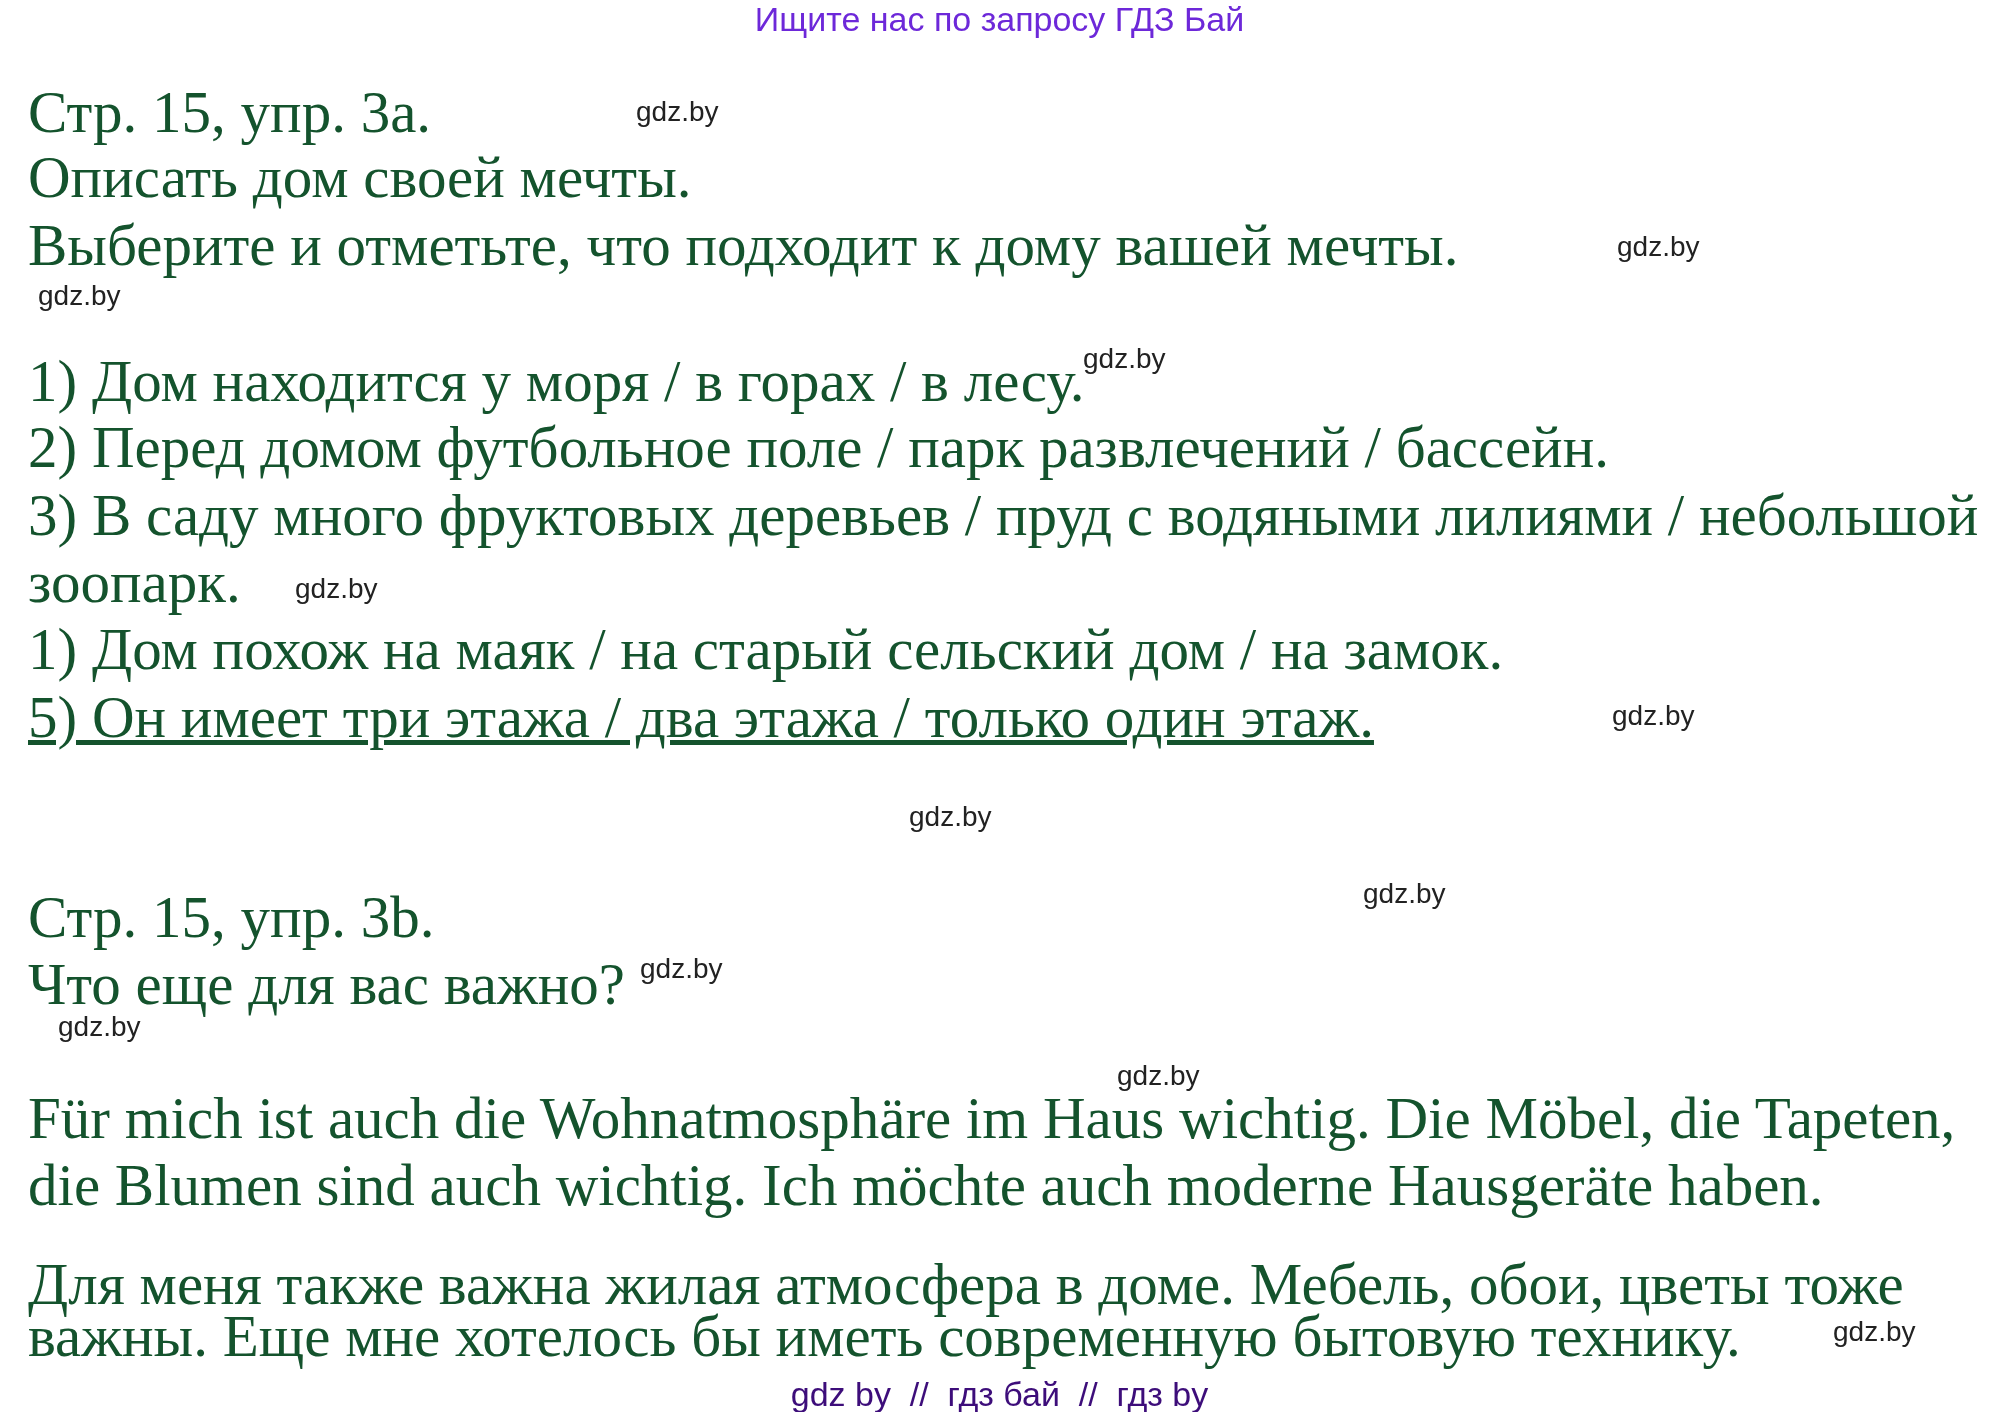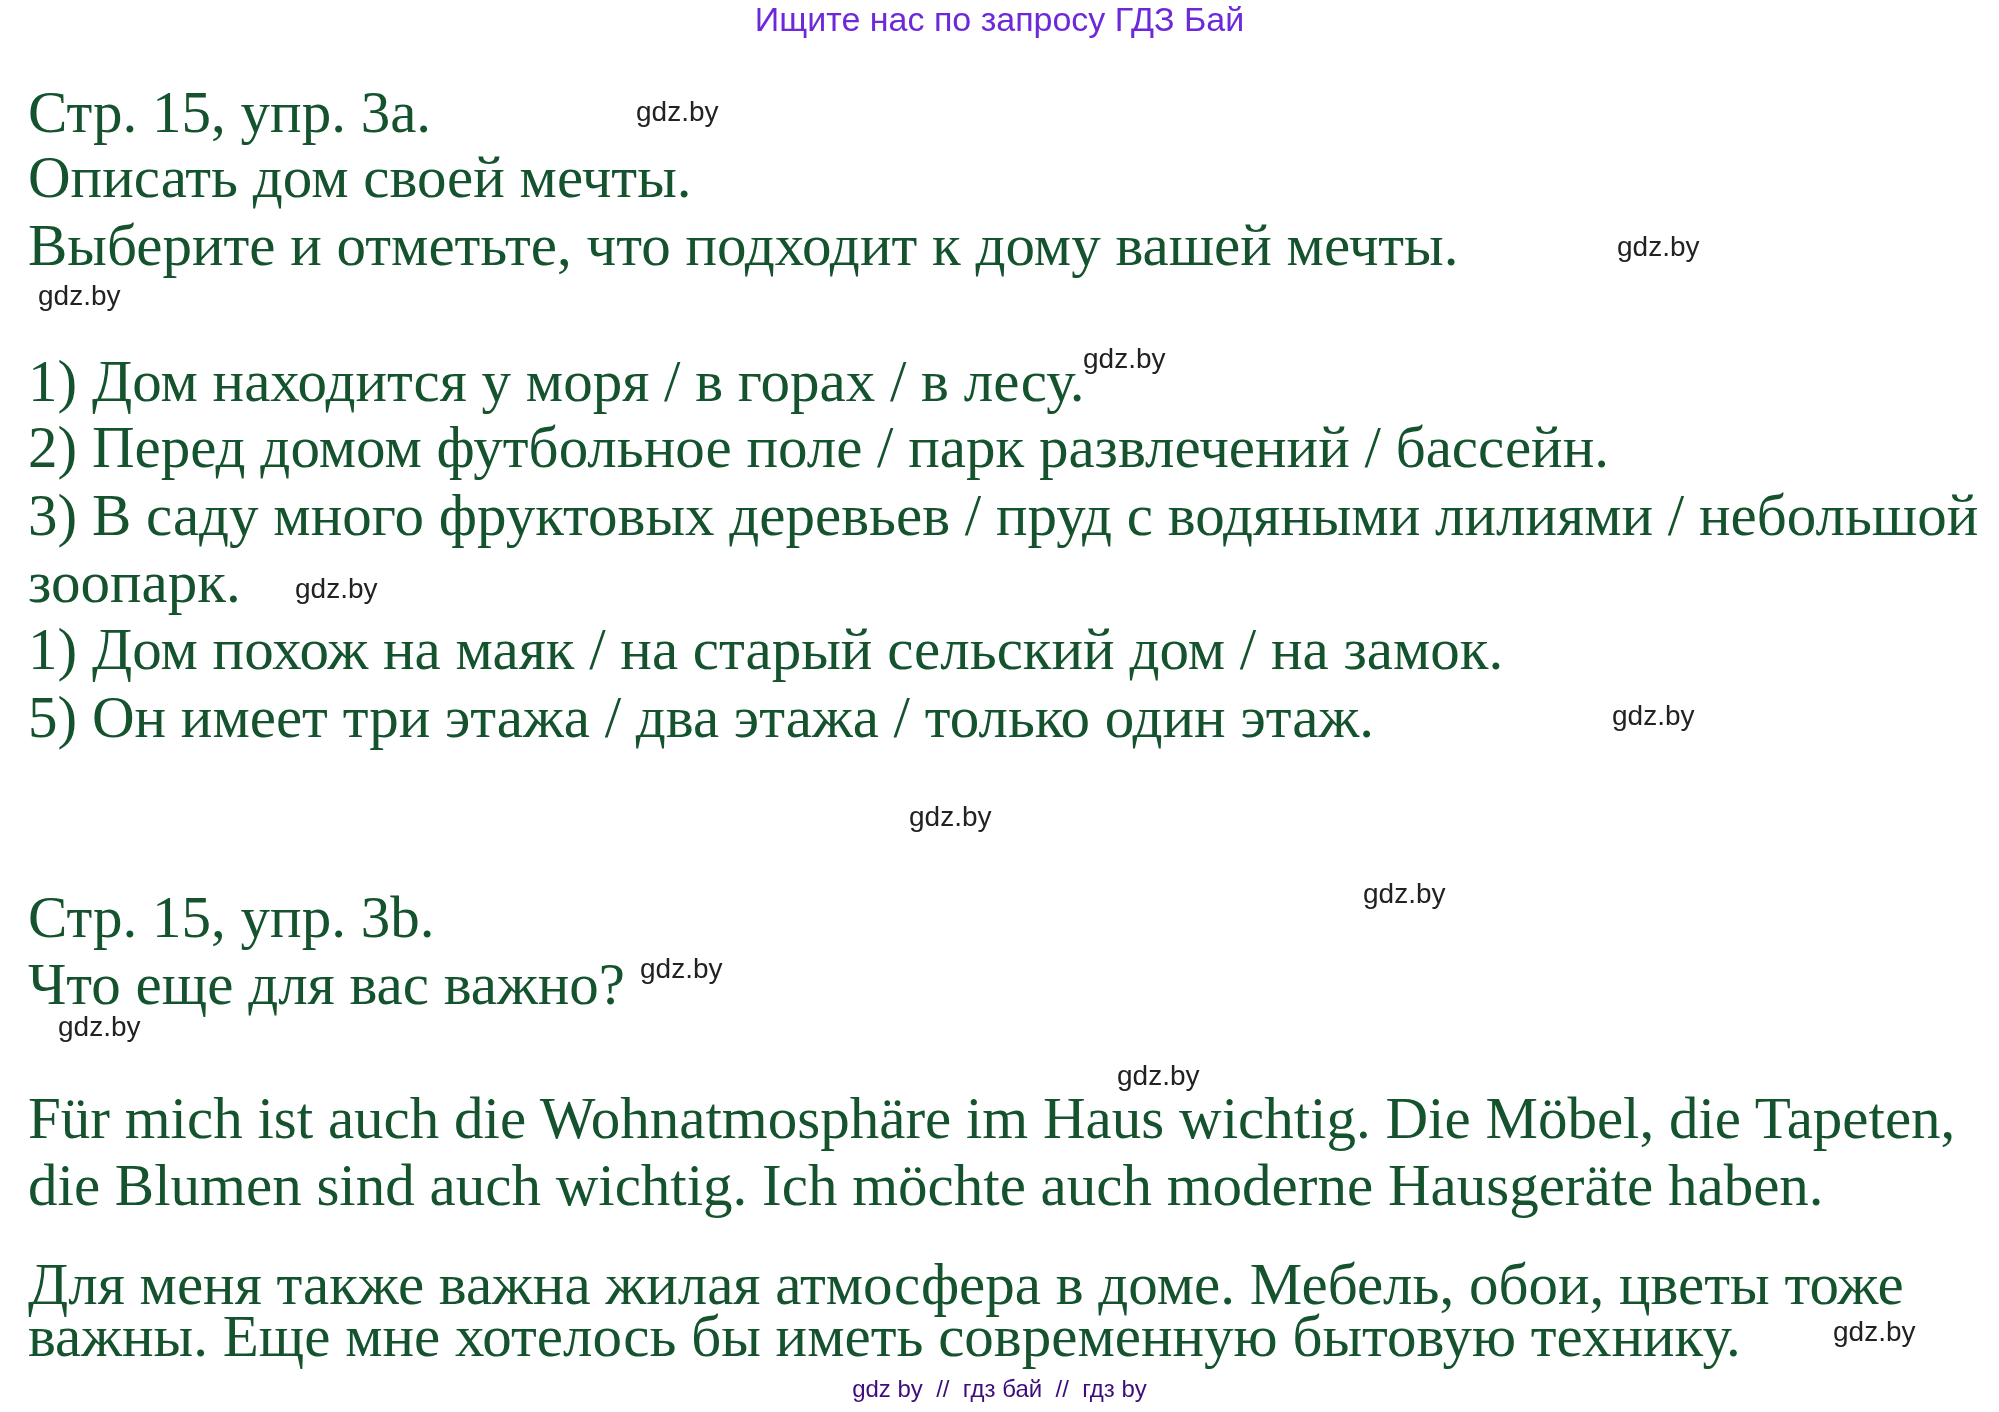--- a/index.html
+++ b/index.html
@@ -1,21 +1,21 @@
 <!DOCTYPE html>
 <html><head>
 <meta charset="utf-8">
 <style>
   html, body { margin:0; padding:0; background:#ffffff; }
   body { width:1999px; height:1412px; position:relative; overflow:hidden; }
   .abs { position:absolute; white-space:nowrap; }
   .serif { font-family:"Liberation Serif", "DejaVu Serif", serif; color:#14532d; font-size:59px; line-height:1; }
   .wm { font-family:"Liberation Sans", "DejaVu Sans", sans-serif; color:#222; font-size:28px; line-height:1; }
   .top-banner { font-family:"Liberation Sans", "DejaVu Sans", sans-serif; font-size:34px; line-height:1; }
-  .footer { font-family:"Liberation Sans", "DejaVu Sans", sans-serif; font-size:24px; line-height:1; }
+  .footer { font-family:"Liberation Sans", "DejaVu Sans", sans-serif; font-size:34px; line-height:1; }
 </style>
 </head>
 <body>
 
 <div class="abs top-banner" style="left:0; width:1999px; text-align:center; top:2px; color:#6d28d9;">Ищите нас по запросу ГДЗ Бай</div>
 
 <div class="abs serif" style="left:28px; top:83px;">Стр. 15, упр. 3а.</div>
 <div class="abs wm" style="left:636px; top:98px;">gdz.by</div>
 
 <div class="abs serif" style="left:28px; top:148px;">Описать дом своей мечты.</div>
@@ -25,21 +25,21 @@
 
 <div class="abs serif" style="left:28px; top:352px;">1) Дом находится у моря / в горах / в лесу.</div>
 <div class="abs wm" style="left:1083px; top:345px;">gdz.by</div>
 
 <div class="abs serif" style="left:28px; top:418px;">2) Перед домом футбольное поле / парк развлечений / бассейн.</div>
 <div class="abs serif" style="left:28px; top:486px;">3) В саду много фруктовых деревьев / пруд с водяными лилиями / небольшой</div>
 <div class="abs serif" style="left:28px; top:553px;">зоопарк.</div>
 <div class="abs wm" style="left:295px; top:575px;">gdz.by</div>
 
 <div class="abs serif" style="left:28px; top:620px;">1) Дом похож на маяк / на старый сельский дом / на замок.</div>
-<div class="abs serif" style="left:28px; top:688px;">5) Он имеет три этажа / два этажа / только один этаж.</div>
+<div class="abs serif" style="left:28px; top:688px;text-decoration:underline;">5) Он имеет три этажа / два этажа / только один этаж.</div>
 <div class="abs wm" style="left:1612px; top:702px;">gdz.by</div>
 
 <div class="abs wm" style="left:909px; top:803px;">gdz.by</div>
 
 <div class="abs wm" style="left:1363px; top:880px;">gdz.by</div>
 <div class="abs serif" style="left:28px; top:888px;">Стр. 15, упр. 3b.</div>
 
 <div class="abs serif" style="left:28px; top:955px;">Что еще для вас важно?</div>
 <div class="abs wm" style="left:640px; top:955px;">gdz.by</div>
 <div class="abs wm" style="left:58px; top:1013px;">gdz.by</div>

